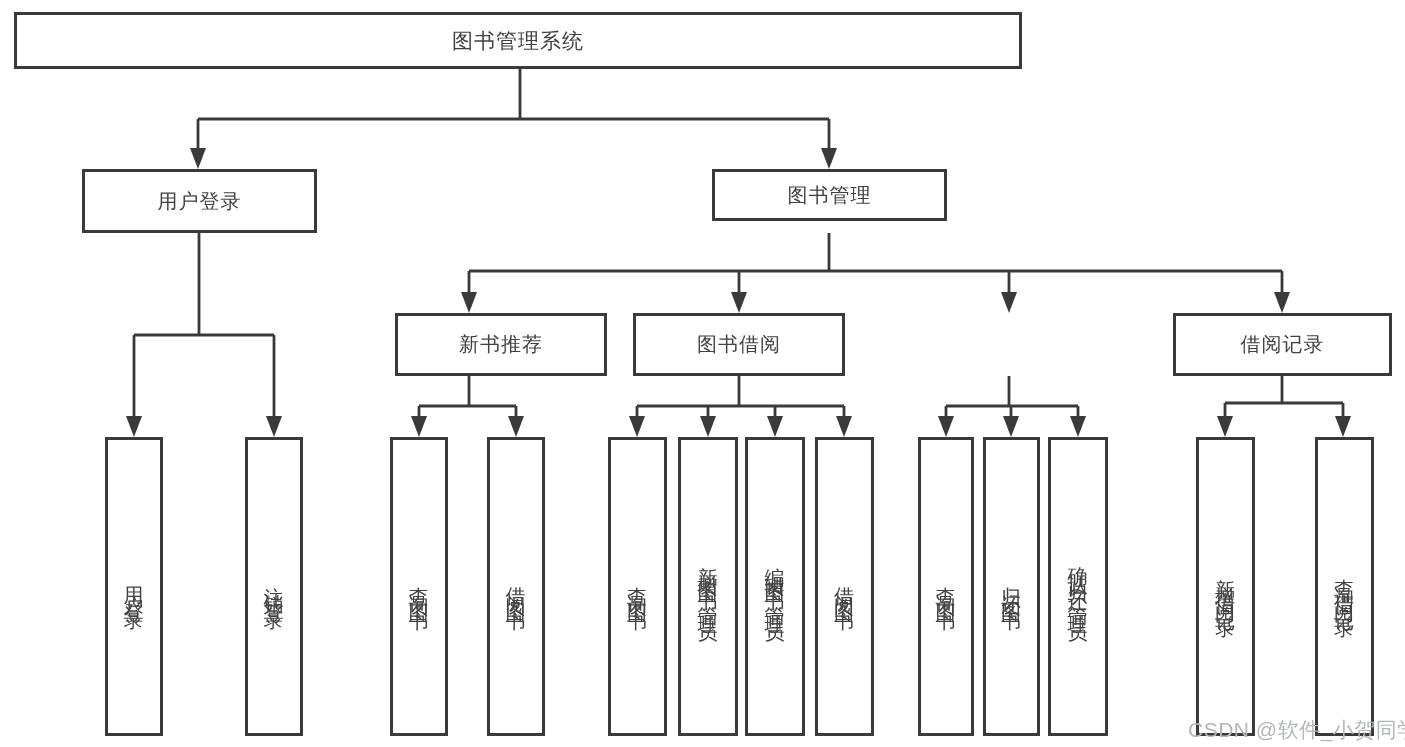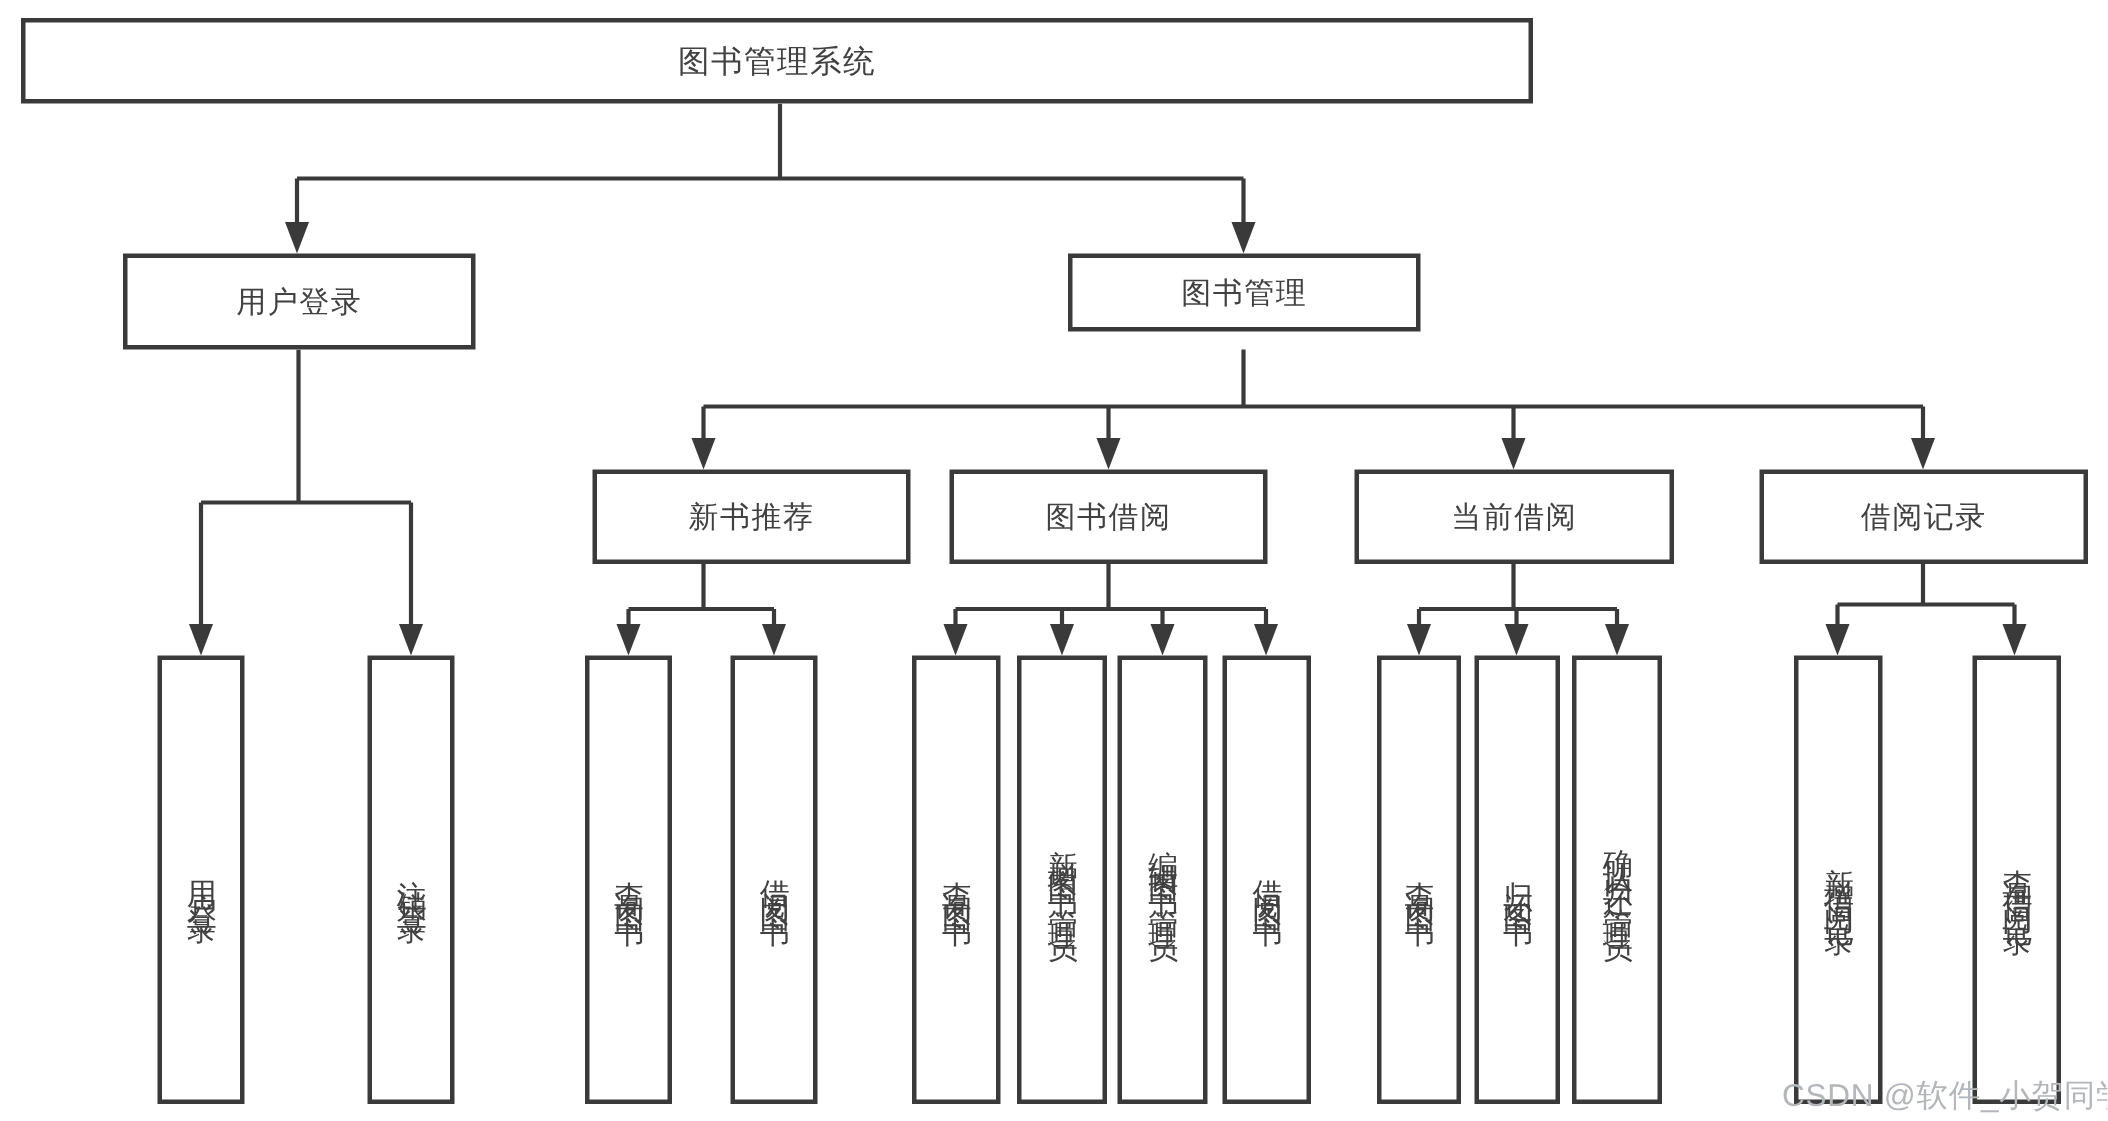--- a/index.html
+++ b/index.html
@@ -125,23 +125,20 @@
   <div class="box" id="n-book-mgmt">
     <span class="h-label">图书管理</span>
   </div>
 
   <div class="box" id="n-l3-0">
     <span class="h-label">新书推荐</span>
   </div>
   <div class="box" id="n-l3-1">
     <span class="h-label">图书借阅</span>
   </div>
-  <div class="box" id="n-l3-2">
-    <span class="h-label">当前借阅</span>
-  </div>
   <div class="box" id="n-l3-3">
     <span class="h-label">借阅记录</span>
   </div>
 
   <div class="box leaf" id="lf-user-0">
     <span class="v-label">用户登录</span>
   </div>
   <div class="box leaf" id="lf-user-1">
     <span class="v-label">注销登录</span>
   </div>

